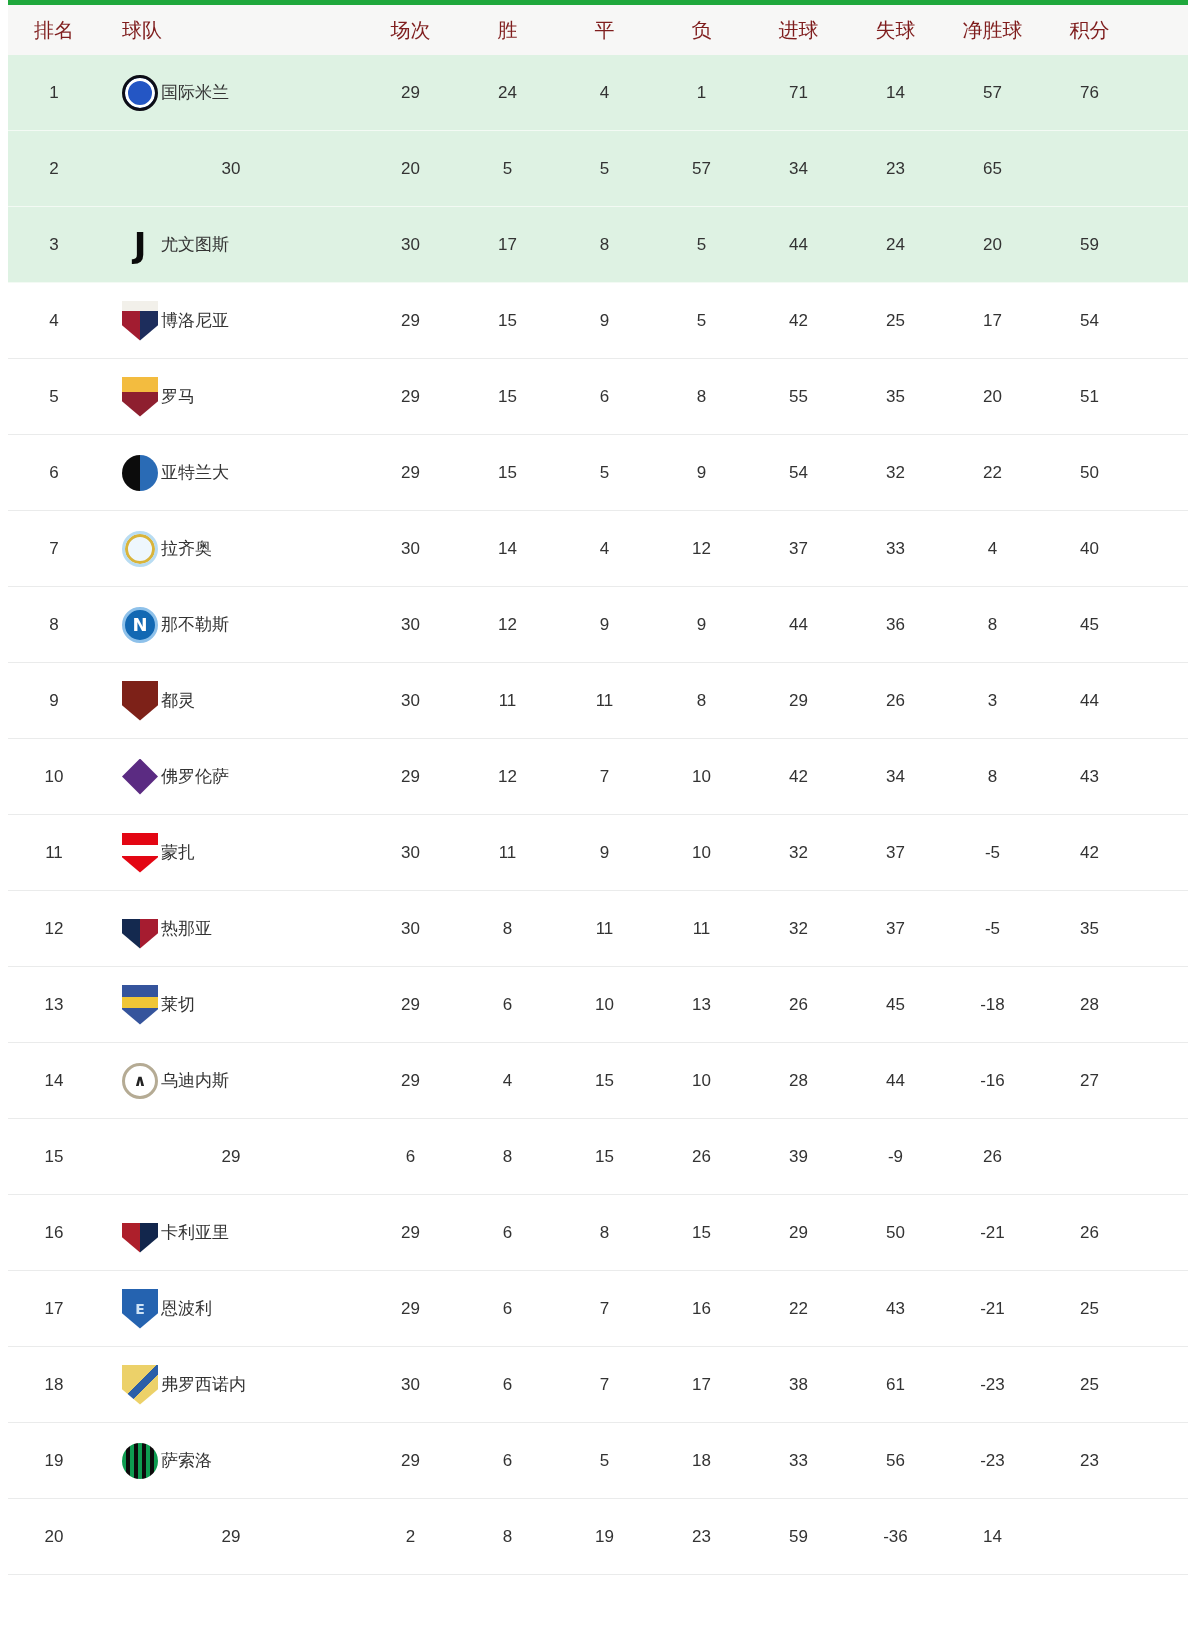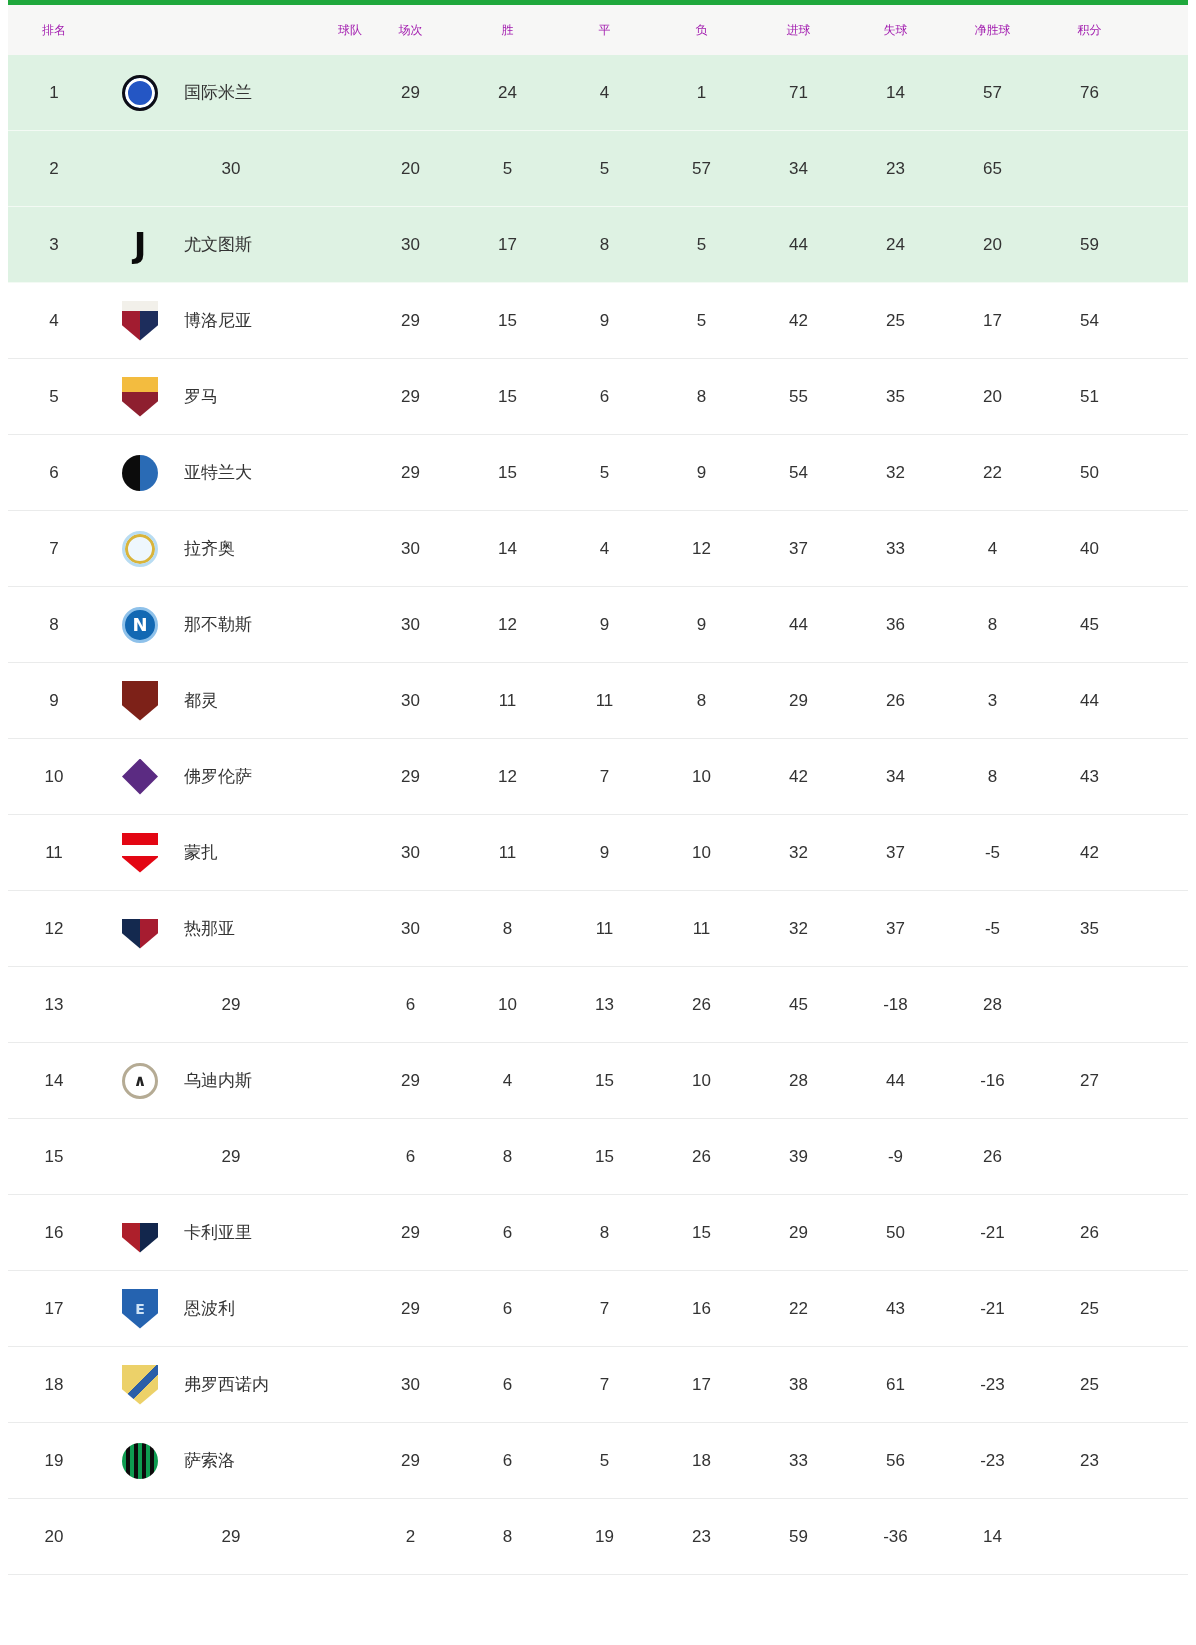--- a/index.html
+++ b/index.html
@@ -14,31 +14,31 @@
 
   .grid-row {
     display: grid;
     grid-template-columns: 92px 262px repeat(8, 97px);
     padding-right: 50px;
     box-sizing: border-box;
     align-items: center;
   }
   .header-row { height: 50px; }
   .header-cell {
-    font-size: 12px; color: #a21caf; text-align: center;
+    font-size: 20px; color: #7f1d1d; text-align: center;
     white-space: nowrap;
   }
-  .header-cell.team-h { text-align: right; padding-left: 22px; }
+  .header-cell.team-h { text-align: left; padding-left: 22px; }
 
   .row { height: 76px; background: #ffffff; border-bottom: 1px solid #eaebeb; box-sizing: border-box; cursor: pointer; }
   .row.top3 { border-bottom-color: #f3faf4; }
 
   .cell { font-size: 17px; text-align: center; white-space: nowrap; }
   .cell.team {
-    display: flex; align-items: center; gap: 26px;
+    display: flex; align-items: center; gap: 3px;
     padding-left: 22px; text-align: left;
   }
   .team-name { font-size: 17px; color: #333; }
 
   .logo {
     width: 36px; height: 36px; flex: 0 0 36px;
     display: flex; align-items: center; justify-content: center;
     box-sizing: border-box;
   }
   .logo.circle { border-radius: 50%; }
@@ -260,20 +260,26 @@
     <div class="cell">8</div>
     <div class="cell">11</div>
     <div class="cell">11</div>
     <div class="cell">32</div>
     <div class="cell">37</div>
     <div class="cell">-5</div>
     <div class="cell">35</div>
   </div>
       <div class="grid-row row">
     <div class="cell rank">13</div>
+    <div class="cell team">
+      <span class="logo shield" style="background: linear-gradient(rgb(53, 84, 156) 0px, rgb(53, 84, 156) 30%, rgb(240, 198, 54) 30%, rgb(240, 198, 54) 58%, rgb(53, 84, 156) 58%, rgb(53, 84, 156) 100%);">
+            <span class="logo-mono"></span>
+          </span>
+      <span class="team-name">莱切</span>
+    </div>
     <div class="cell">29</div>
     <div class="cell">6</div>
     <div class="cell">10</div>
     <div class="cell">13</div>
     <div class="cell">26</div>
     <div class="cell">45</div>
     <div class="cell">-18</div>
     <div class="cell">28</div>
   </div>
       <div class="grid-row row">

